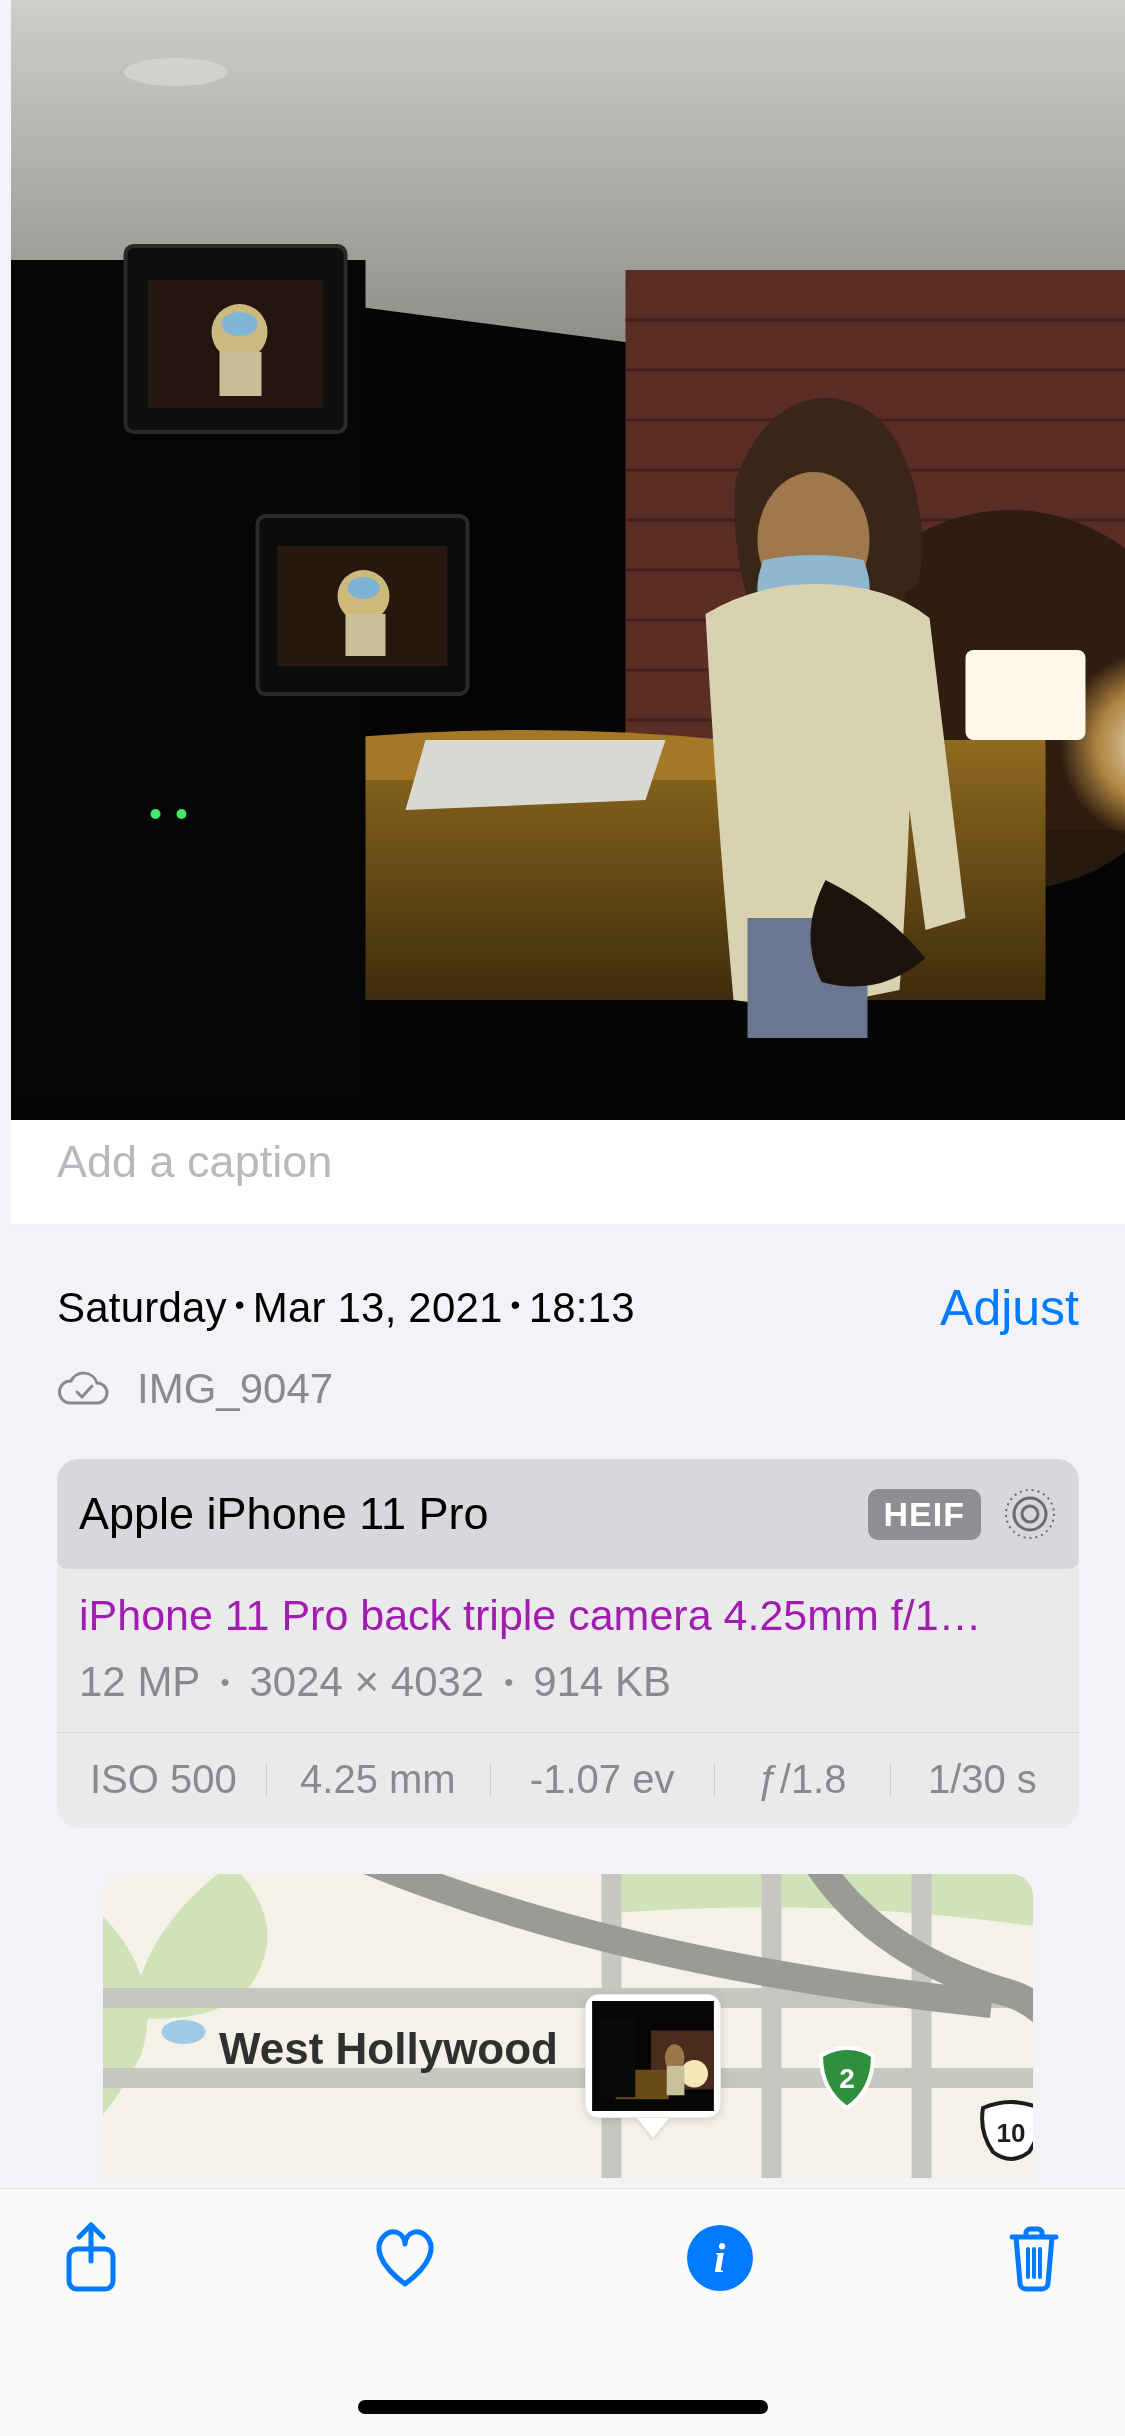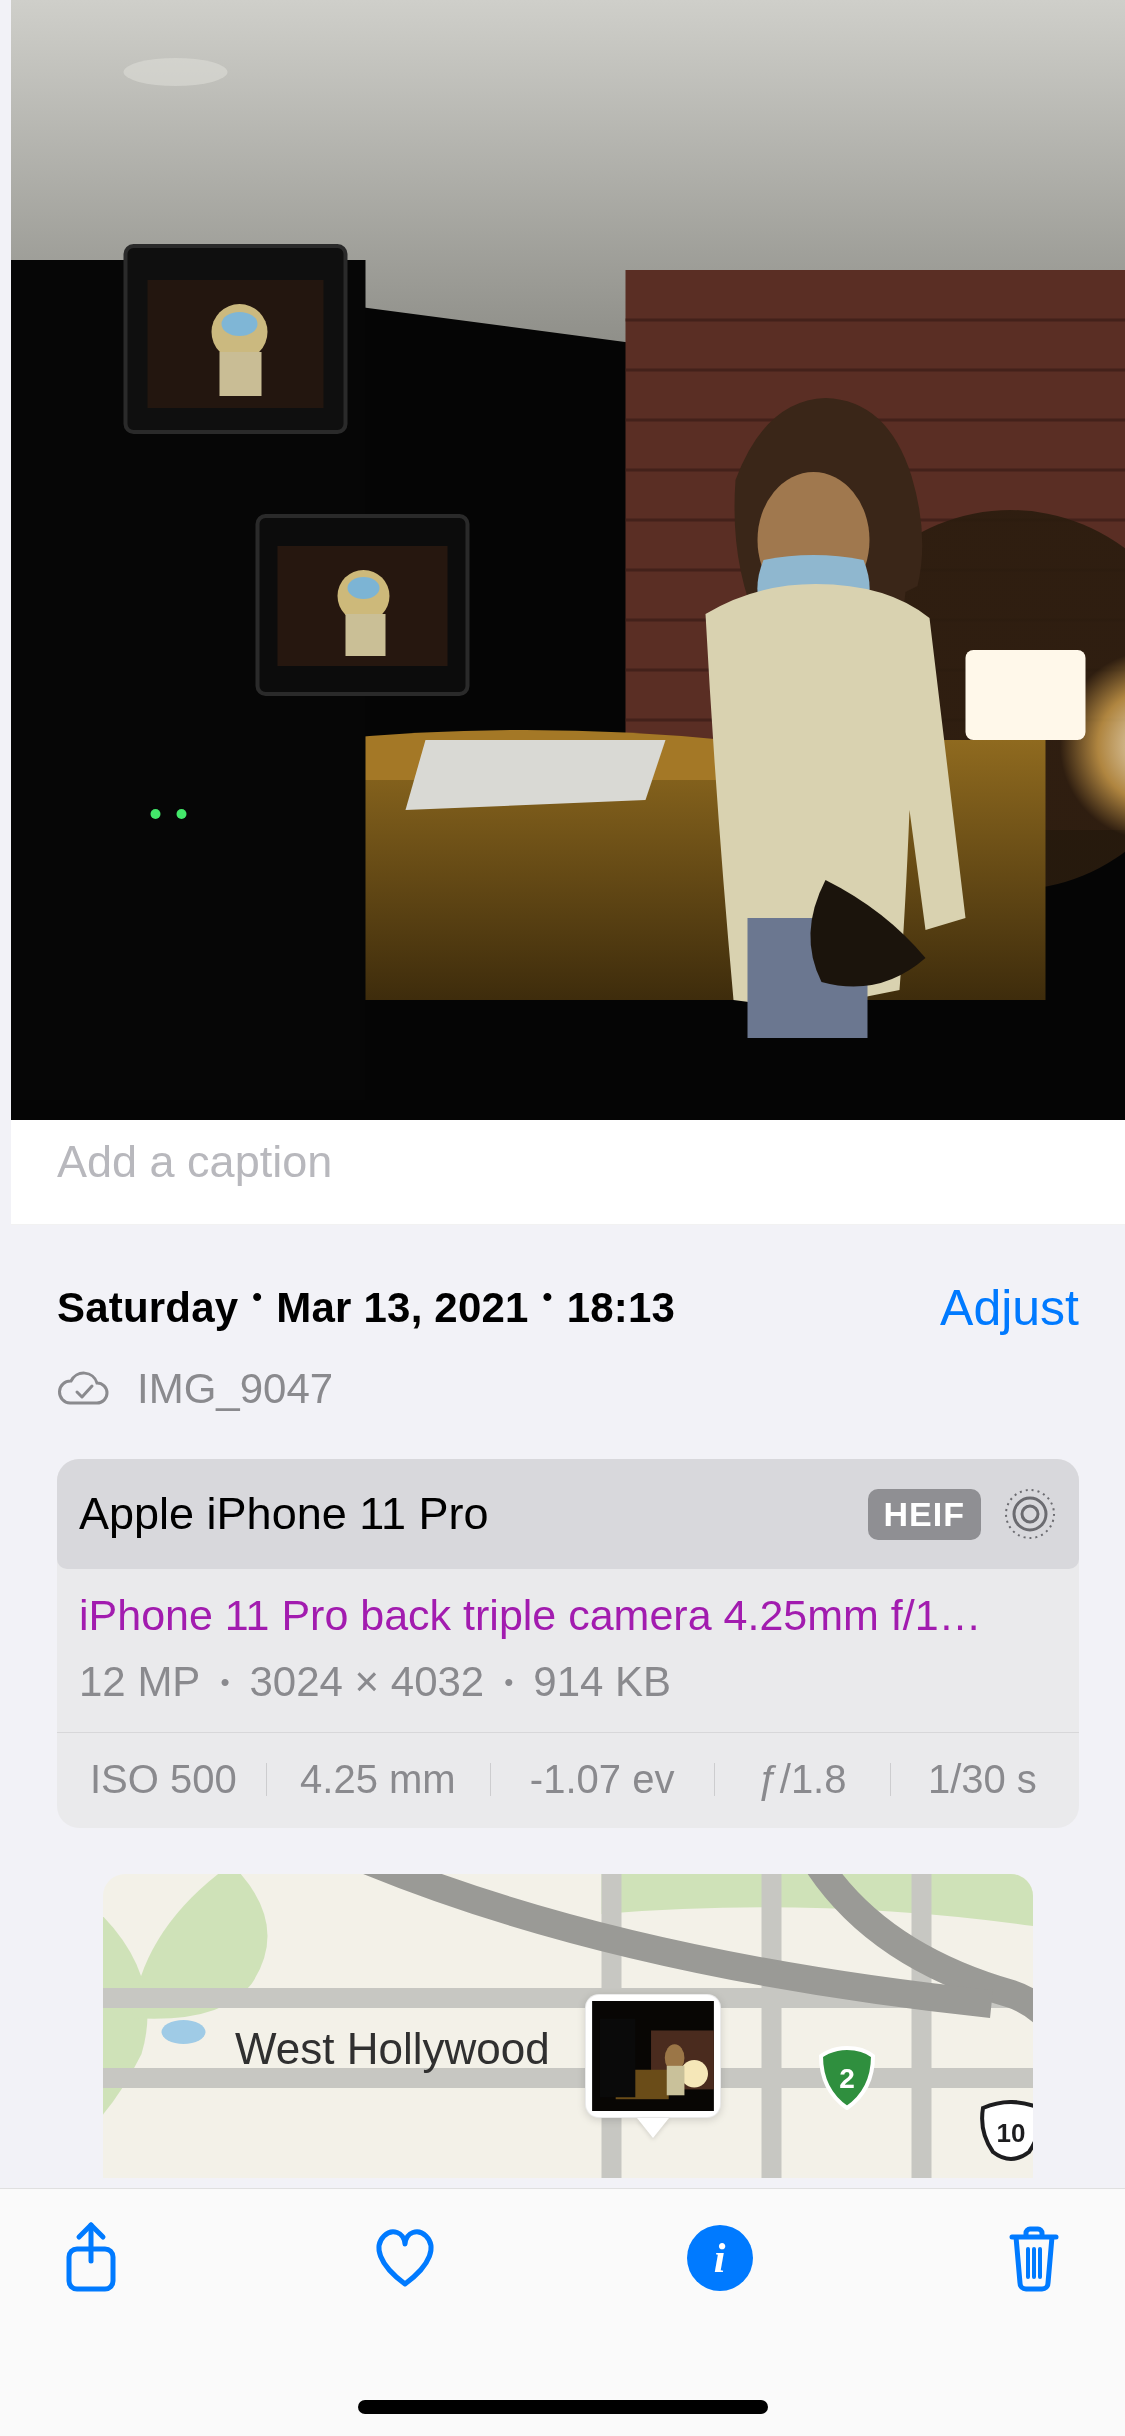--- a/index.html
+++ b/index.html
@@ -11,21 +11,21 @@
   .photo-wrap svg { width:100%; height:100%; display:block; }
 
   
   .caption-row { background:#fff; padding: 16px 46px 36px; border-bottom:1px solid rgba(0,0,0,0.05); }
   .caption-input { width:100%; border:none; font-size:45px; color:#000; background:transparent; outline:none; }
   .caption-input::placeholder { color:#b8b8bd; }
 
   
   .meta-section { padding: 54px 46px 0; }
   .date-row { display:flex; align-items:center; justify-content:space-between; }
-  .date-left { display:flex; align-items:flex-start; gap:14px; font-size:42px; font-weight:700; color:#000; letter-spacing:0.2px; }
+  .date-left { display:flex; align-items:center; gap:8px; font-size:42px; font-weight:400; color:#000; letter-spacing:0.2px; }
   .dot { font-size:28px; color:#000; transform:translateY(-3px); }
   .adjust { color:#007aff; font-size:50px; font-weight:400; }
 
   .file-row { display:flex; align-items:center; gap:26px; margin-top:28px; }
   .cloud-icon { width:54px; height:40px; }
   .file-name { font-size:42px; color:#8a8a8e; }
 
   
   .card { margin:46px 0 0; background:#eaeaec; border-radius:22px; overflow:hidden; }
   .card-head { background:#d8d8dc; padding:28px 22px 28px 22px; display:flex; align-items:center; justify-content:space-between;border-radius:10px; }
@@ -39,21 +39,21 @@
   .size-row { display:flex; align-items:center; gap:20px; margin-top:18px; font-size:42px; color:#8a8a8e; }
   .size-row .dot2 { font-size:26px; }
 
   .exif-row { border-top:1px solid rgba(0,0,0,0.08); display:flex; align-items:center; padding:24px 4px 26px; }
   .exif-cell { font-size:40px; color:#8a8a8e; flex:1; position:relative; display:flex; align-items:center; justify-content:center; }
   .exif-cell + .exif-cell::before { content:""; position:absolute; left:0; top:6px; bottom:6px; width:1px; background:rgba(0,0,0,0.12); }
 
   
   .map-wrap { margin:46px 46px 0; height:304px; border-radius:22px 22px 0 0; overflow:hidden; position:relative; }
   .map-wrap svg.map { width:100%; height:100%; display:block; }
-  .map-label { position:absolute; left:132px; top:150px; font-size:44px; font-weight:400; color:#303030; }
+  .map-label { position:absolute; left:116px; top:150px; font-size:44px; font-weight:700; color:#303030; }
   .shield2 { position:absolute; left:714px; top:172px; width:60px; height:64px; }
   .shield10 { position:absolute; right:-10px; top:226px; width:64px; height:64px; }
   .pin { position:absolute; left:480px; top:120px; width:140px; height:164px; display:flex; flex-direction:column; align-items:center; }
   .pin-box { width:136px; height:124px; background:#fff; border-radius:14px; border:1px solid rgba(0,0,0,0.08); box-shadow:0 2px 8px rgba(0,0,0,0.15); padding:6px; overflow:hidden; }
   .pin-box svg { width:100%; height:100%; }
   .pin-tail { width:0; height:0; border-left:16px solid transparent; border-right:16px solid transparent; border-top:20px solid #fff; filter:drop-shadow(0 2px 2px rgba(0,0,0,0.12)); }
 
   
   .toolbar { position:absolute; left:0; right:0; bottom:0; height:248px; background:#fafafa; border-top:1px solid rgba(0,0,0,0.10); display:flex; align-items:flex-start; justify-content:space-between; padding:30px 52px 0; }
   .tbtn { width:78px; height:78px; display:flex; align-items:center; justify-content:center; }

